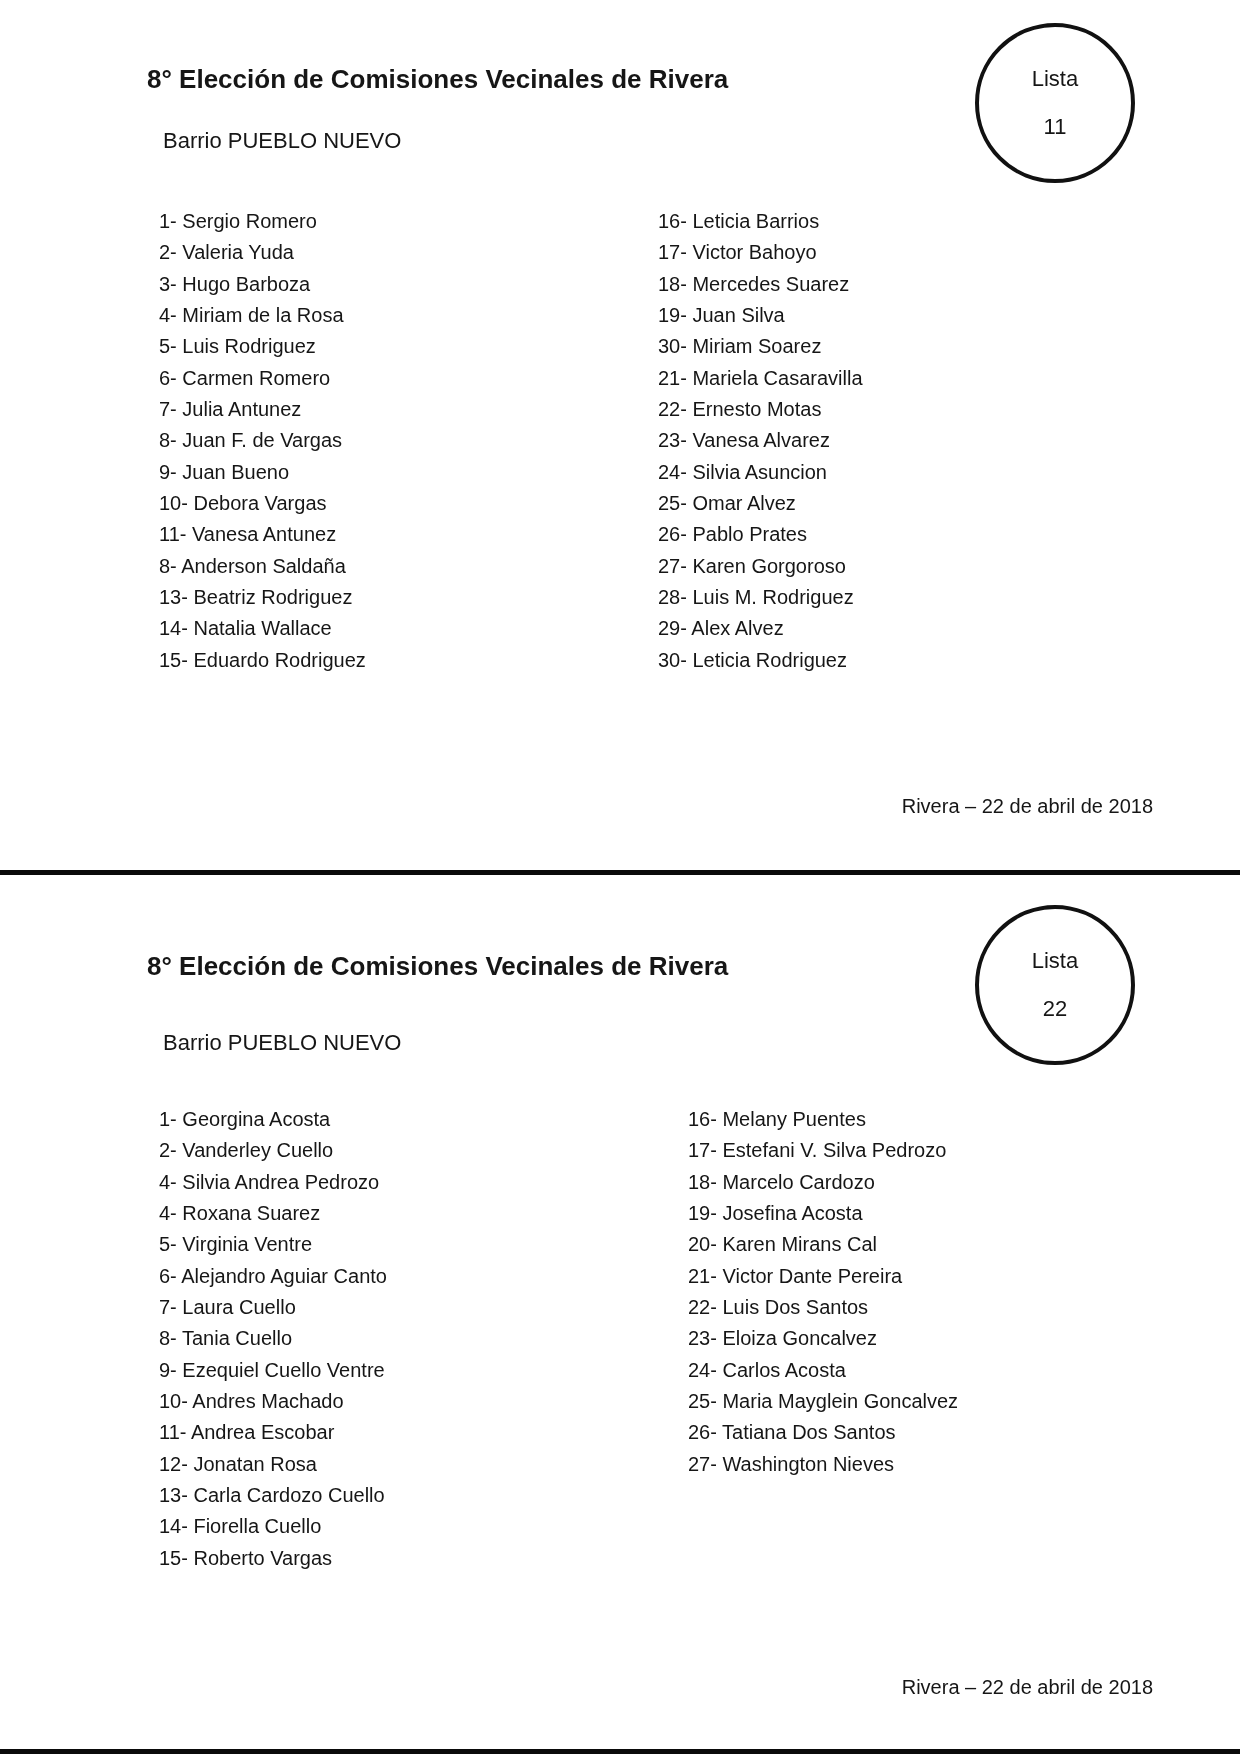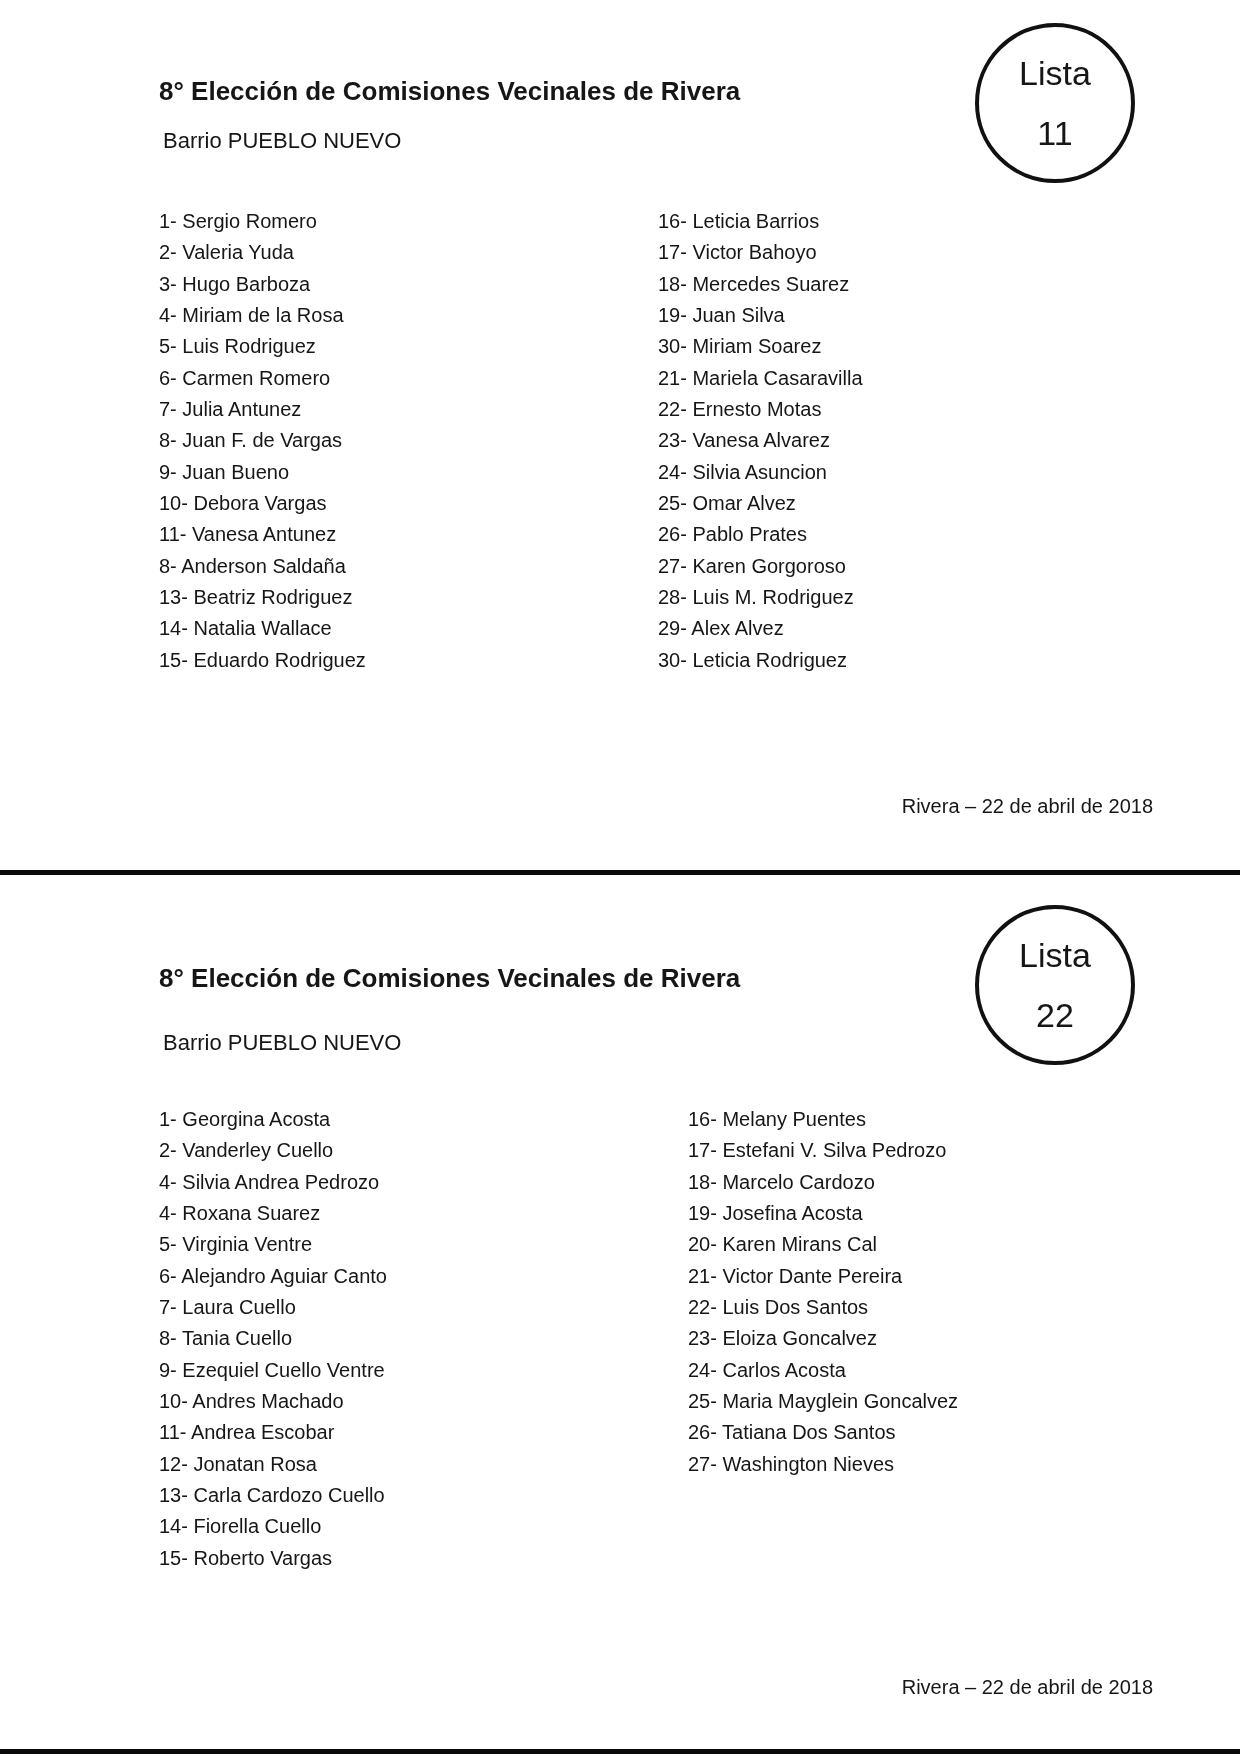--- a/index.html
+++ b/index.html
@@ -4,31 +4,31 @@
 <style>
   html,body{margin:0;padding:0;background:#ffffff;}
   .page{
     position:relative;
     width:1240px;height:1754px;
     background:#ffffff;
     font-family:"Liberation Sans",sans-serif;
     color:#161616;
     overflow:hidden;
   }
-  .title{position:absolute;left:147px;margin:12px;font-size:26px;font-weight:700;white-space:nowrap;}
+  .title{position:absolute;left:147px;margin:0;font-size:26px;font-weight:700;white-space:nowrap;}
   .t1{top:64px;}
   .t2{top:951px;}
   .subtitle{position:absolute;left:147px;margin:16px;font-size:22px;font-weight:400;white-space:nowrap;}
   .st1{top:112px;}
   .st2{top:1014px;}
   .badge{
     position:absolute;left:975px;width:152px;height:152px;
     border:4px solid #111111;border-radius:50%;
     display:flex;flex-direction:column;align-items:center;justify-content:center;
-    gap:26px;font-size:34px;line-height:1;background:#ffffff;
+    gap:26px;font-size:22px;line-height:1;background:#ffffff;
   }
   .b1{top:23px;}
   .b2{top:905px;}
   .col{
     position:absolute;margin:12px;padding:0;list-style:none;
     font-size:20px;line-height:31.33px;white-space:nowrap;
   }
   .c1a{left:147px;top:194px;}
   .c1b{left:646px;top:194px;}
   .c2a{left:147px;top:1092px;}

